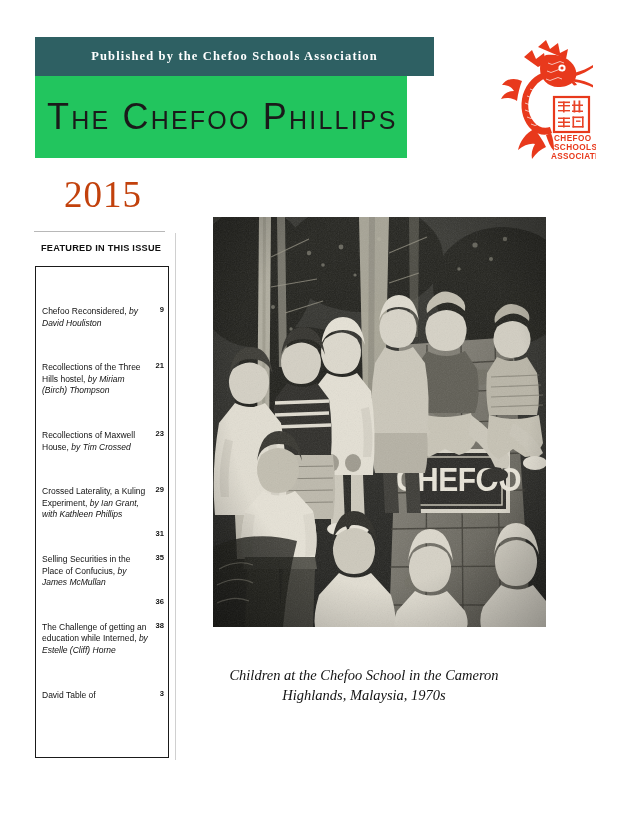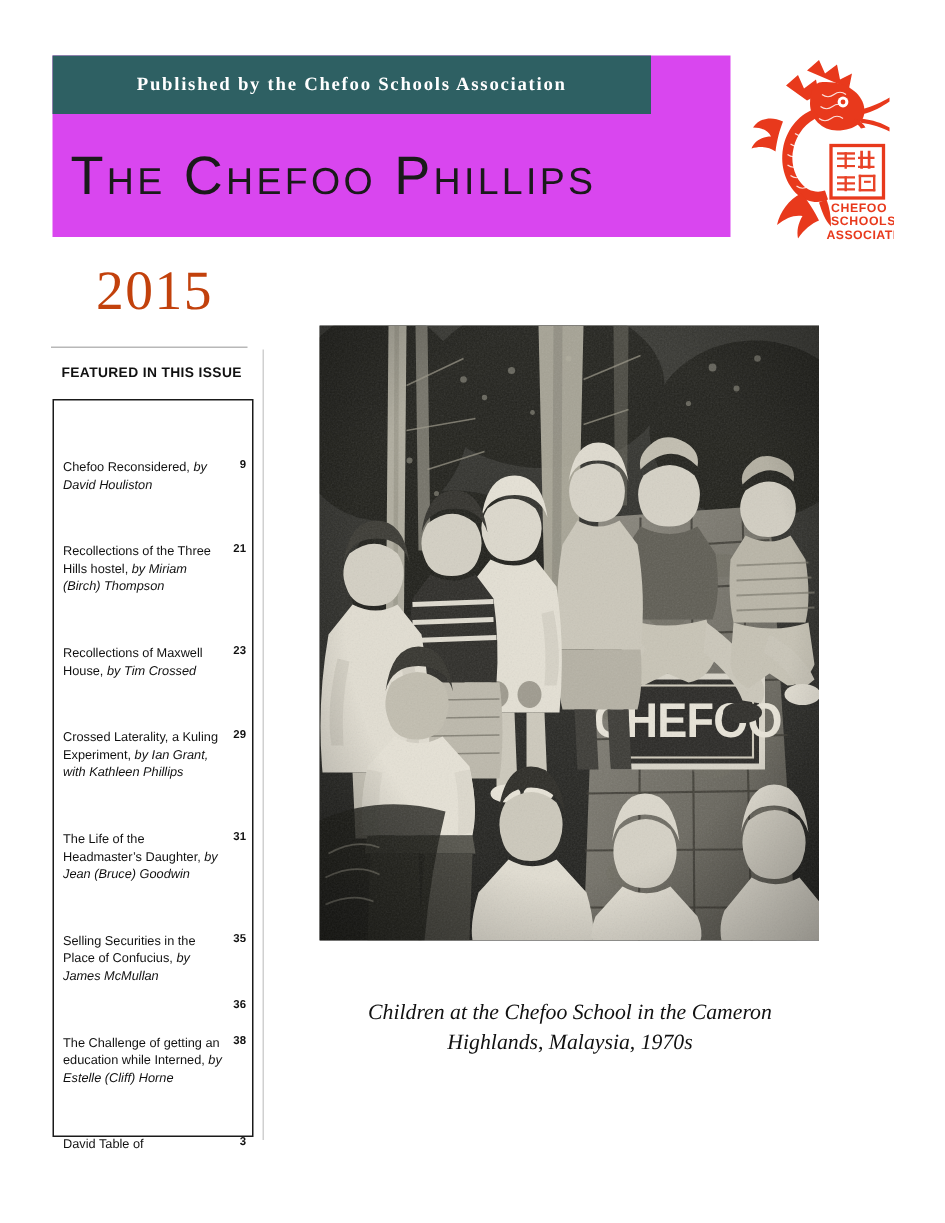--- a/index.html
+++ b/index.html
@@ -12,22 +12,22 @@
     position: relative;
     overflow: hidden;
     font-family: "Liberation Sans", sans-serif;
     -webkit-font-smoothing: antialiased;
   }
 
   
   #masthead {
     position: absolute;
     left: 35px; top: 37px;
-    width: 452px; height: 121px;
-    background: #d946ef;
+    width: 372px; height: 121px;
+    background: #22c55e;
   }
   #publisher-band {
     position: absolute;
     left: 0; top: 0;
     width: 399px; height: 39px;
     background: #2e6063;
     display: flex;
     align-items: center;
     justify-content: center;
   }
@@ -135,21 +135,21 @@
     left: 213px; top: 217px;
     width: 333px; height: 410px;
     overflow: hidden;
     background: #2b2b28;
   }
   #photo svg { display: block; }
 
   
   #photo-caption {
     position: absolute;
-    left: 205px; top: 665px;
+    left: 189px; top: 665px;
     width: 350px;
     text-align: center;
     font-family: "Liberation Serif", serif;
     font-style: italic;
     font-size: 14.5px;
     line-height: 20px;
     color: #111111;
   }
 </style>
 </head>
@@ -251,21 +251,20 @@
     <div class="toc-item">
       <span class="toc-page">23</span>
       <span class="toc-text">Recollections of Maxwell House, <em>by  Tim Crossed</em></span>
     </div>
     <div class="toc-item">
       <span class="toc-page">29</span>
       <span class="toc-text">Crossed Laterality, a Kuling Experiment, <em>by Ian Grant, with Kathleen Phillips</em></span>
     </div>
     <div class="toc-item">
       <span class="toc-page">31</span>
-      <span class="toc-text">The Life of the Headmaster’s Daughter, <em>by Jean (Bruce) Goodwin</em></span>
     </div>
     <div class="toc-item">
       <span class="toc-page">35</span>
       <span class="toc-text">Selling Securities in the Place of Confucius, <em>by James McMullan</em></span>
     </div>
     <div class="toc-item">
       <span class="toc-page">36</span>
     </div>
     <div class="toc-item">
       <span class="toc-page">38</span>

